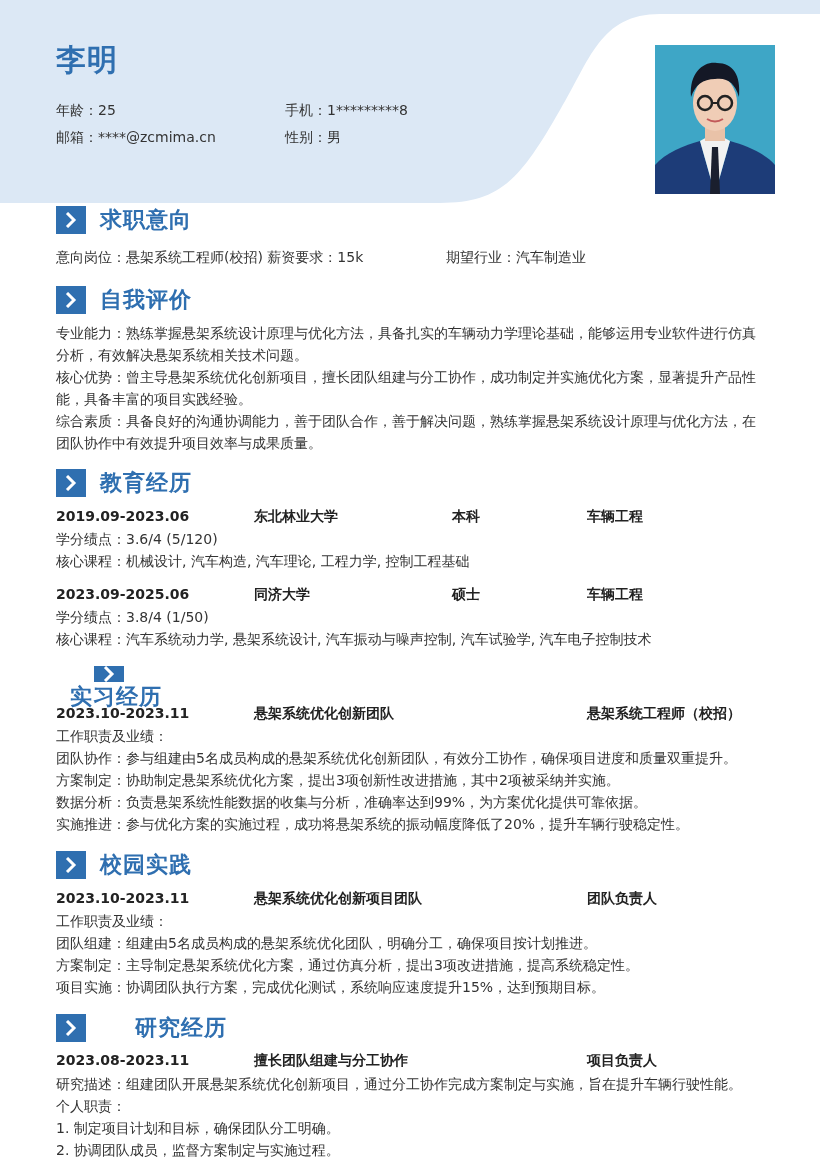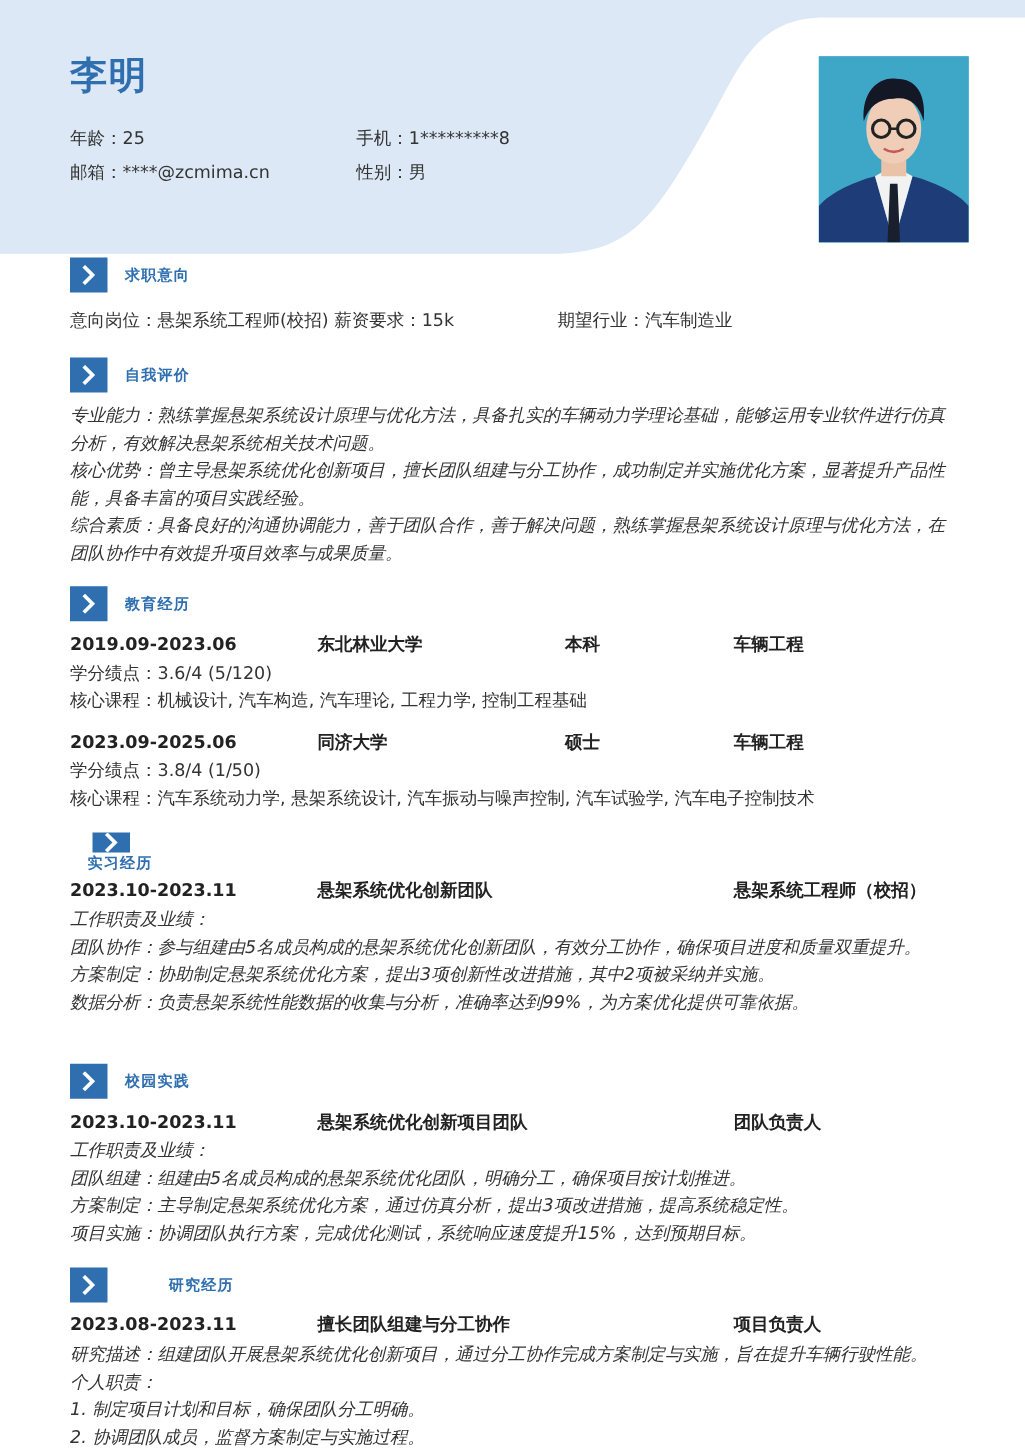--- a/index.html
+++ b/index.html
@@ -4,23 +4,23 @@
 <style>
   * { box-sizing: border-box; margin: 0; padding: 0; }
   html, body { width: 820px; height: 1160px; overflow: hidden; background: #ffffff; }
   body { font-family: "DejaVu Sans", "Liberation Sans", sans-serif; color: #333333; position: relative; }
   .header-bg { position: absolute; left: 0; top: 0; width: 820px; height: 210px; }
   .name { position: absolute; left: 56px; top: 40px; font-size: 30px; font-weight: bold; color: #2f6fb0; letter-spacing: 1px; }
   .info { position: absolute; font-size: 14px; color: #333; }
   .photo { position: absolute; left: 655px; top: 45px; width: 120px; height: 149px; background: #3ea2c2; overflow: hidden; }
   .section-title { position: absolute; left: 56px; height: 28px; display: flex; align-items: center; }
   .chev { width: 30px; height: 28px; background: #2f6fb0; display: flex; align-items: center; justify-content: center; }
-  .section-title .t { margin-left: 14px; font-size: 12px; font-weight: bold; color: #2f6fb0; letter-spacing: 1px; }
+  .section-title .t { margin-left: 14px; font-size: 22px; font-weight: bold; color: #2f6fb0; letter-spacing: 1px; }
   .line { position: absolute; left: 56px; font-size: 14px; color: #333; white-space: nowrap; line-height: 22px; }
-  .para { position: absolute; left: 56px; width: 712px; font-size: 14px; color: #333; line-height: 22px; font-style: italic; }
+  .para { position: absolute; left: 56px; width: 712px; font-size: 14px; color: #333; line-height: 22px; }
   .row { position: absolute; left: 56px; width: 712px; font-size: 14px; font-weight: bold; color: #222; height: 22px; line-height: 22px; }
   .row span { position: absolute; top: 0; white-space: nowrap; }
 </style>
 </head>
 <body>
 
 <svg class="header-bg" width="820" height="210" viewBox="0 0 820 210">
   <path d="M0 0 H820 V14 H660 C600 14 590 60 560 110 C520 180 500 203 440 203 H0 Z" fill="#dce8f5"></path>
 </svg>
 
@@ -109,20 +109,21 @@
 <div class="row" style="top:702px;">
   <span style="left:0">2023.10-2023.11</span>
   <span style="left:198px">悬架系统优化创新团队</span>
   <span style="left:531px">悬架系统工程师（校招）</span>
 </div>
 <div class="para" style="top:725px;">
   <div>工作职责及业绩：</div>
   <div>团队协作：参与组建由5名成员构成的悬架系统优化创新团队，有效分工协作，确保项目进度和质量双重提升。</div>
   <div>方案制定：协助制定悬架系统优化方案，提出3项创新性改进措施，其中2项被采纳并实施。</div>
   <div>数据分析：负责悬架系统性能数据的收集与分析，准确率达到99%，为方案优化提供可靠依据。</div>
+  <div>实施推进：参与优化方案的实施过程，成功将悬架系统的振动幅度降低了20%，提升车辆行驶稳定性。</div>
 </div>
 
 <div class="section-title" style="top:851px;">
   <div class="chev">
       <svg width="14" height="16" viewBox="0 0 14 16">
         <path d="M3 1 L10 8 L3 15" fill="none" stroke="#fff" stroke-width="3"></path>
       </svg>
     </div>
   <span class="t">校园实践</span>
 </div>

